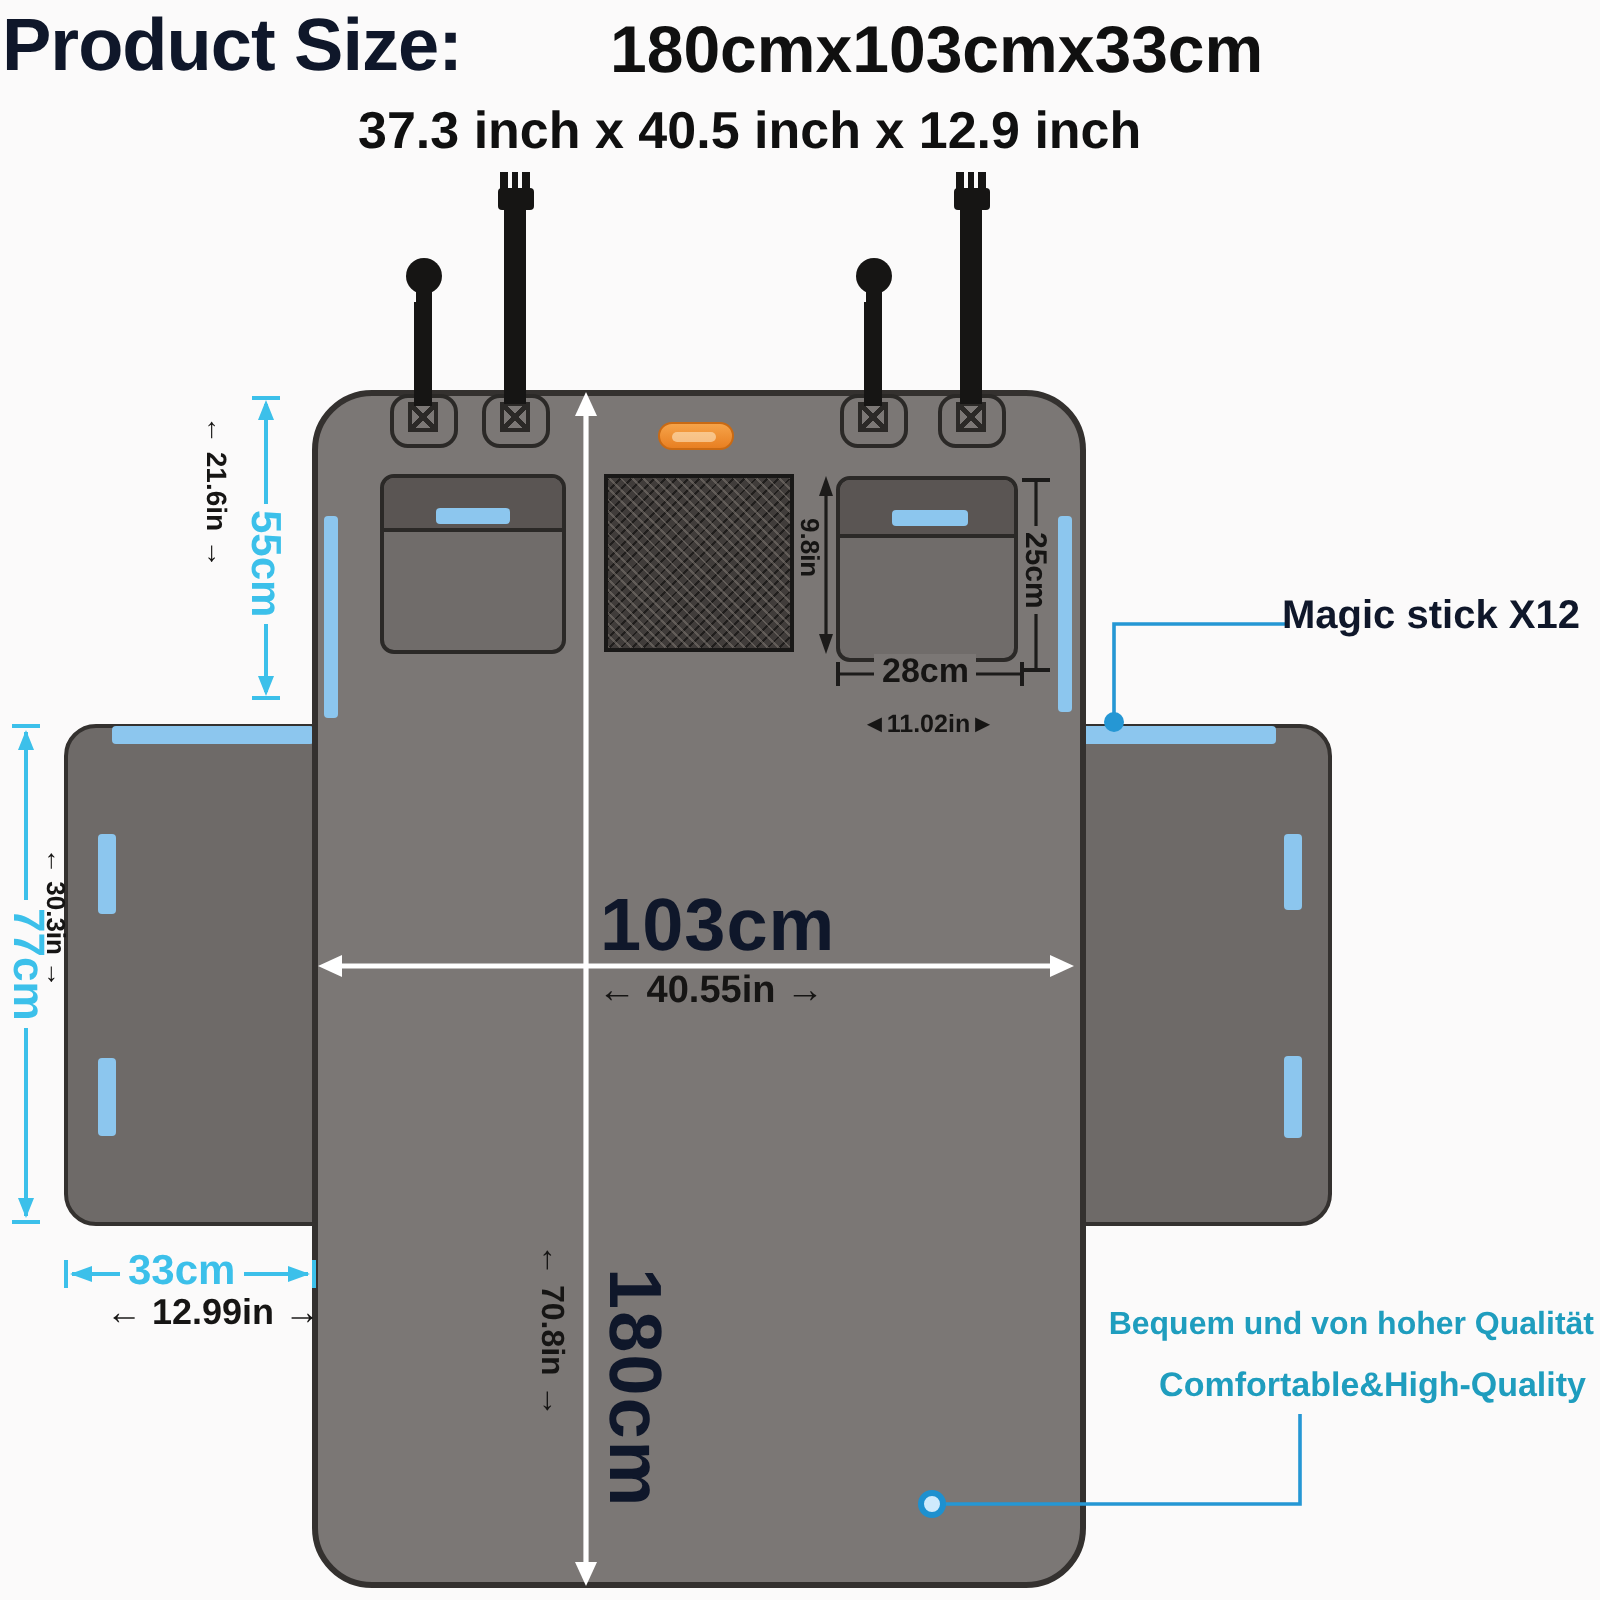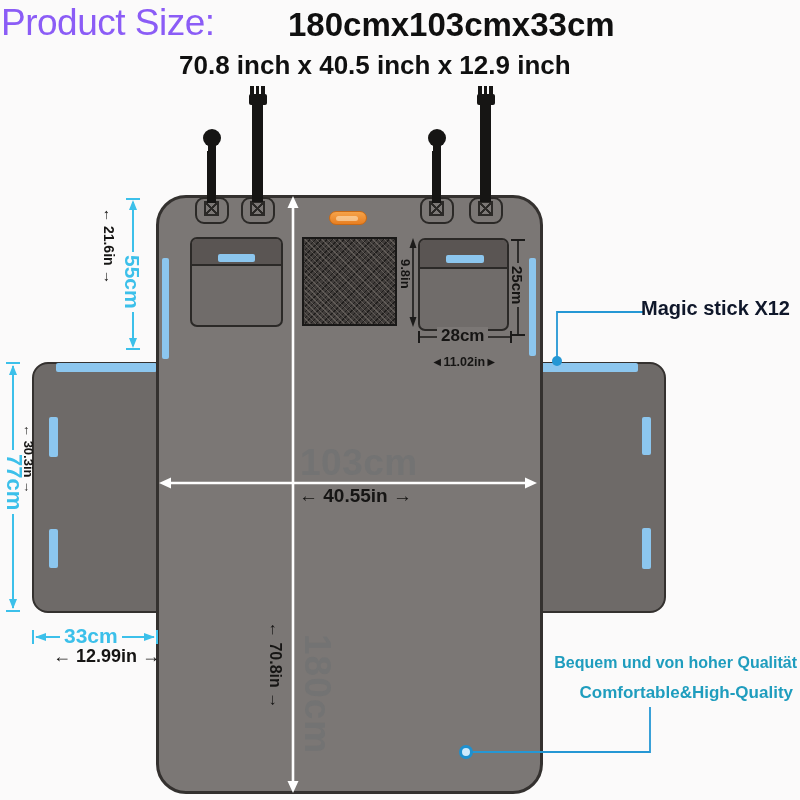--- a/index.html
+++ b/index.html
@@ -1,20 +1,20 @@
 <!DOCTYPE html>
 <html><head>
 <meta charset="utf-8">
 <style>
   html,body{margin:0;padding:0;background:#fbfafa;}
   .stage{position:relative;width:800px;height:800px;background:#fbfafa;overflow:hidden;
          font-family:"Liberation Sans","DejaVu Sans",sans-serif;}
   .abs{position:absolute;}
   
-  .t-blue{color:#8b5cf6;font-size:37px;font-weight:normal;letter-spacing:-0.5px;white-space:nowrap;}
+  .t-blue{color:#0f172a;font-size:37px;font-weight:bold;letter-spacing:-0.5px;white-space:nowrap;}
   .t-black{color:#101010;font-size:33px;font-weight:bold;white-space:nowrap;}
   .t-sub{color:#101010;font-size:26px;font-weight:bold;white-space:nowrap;}
   
   .panel{background:#7b7775;border:3px solid #34312f;box-sizing:border-box;}
   .flap{background:#6e6a68;border:2.5px solid #34312f;box-sizing:border-box;}
   .strip{background:#8cc6ee;border-radius:2px;}
   .pocket{background:#706c6a;border:2.5px solid #2b2927;border-radius:7px;box-sizing:border-box;overflow:hidden;}
   .pocket-flap{position:absolute;left:0;top:0;right:0;background:#5a5553;border-bottom:2.5px solid #2b2927;}
   .mesh{background-color:#403c3a;border:2.5px solid #191817;box-sizing:border-box;
     background-image:
@@ -26,38 +26,38 @@
       linear-gradient(45deg,transparent 42%,#2b2927 42% 58%,transparent 58%),
       linear-gradient(135deg,transparent 42%,#2b2927 42% 58%,transparent 58%);}
   .strap-part{background:#161514;}
   .badge{background:linear-gradient(180deg,#f6a349,#e87f22);border:1px solid #c96a14;border-radius:7px;box-sizing:border-box;}
   .badge-hl{position:absolute;left:6px;top:4px;width:22px;height:5px;border-radius:3px;background:rgba(255,236,205,0.55);}
   
   .lbl{position:absolute;white-space:nowrap;line-height:1.05;}
   .vt{writing-mode:vertical-rl;}
   .cyan{color:#3cc0ea;font-weight:bold;}
   .blk{color:#161514;font-weight:bold;}
-  .wht{color:#737373;font-weight:bold;}
+  .wht{color:#0f172a;font-weight:bold;}
   .wbg{background:#fbfafa;}
   .gbg{background:#7b7775;}
   .arr::before{content:"← ";} .arr::after{content:" →";}
   .tri::before{content:"◄";} .tri::after{content:"►";}
   .callout-blue{color:#0f172a;font-weight:bold;}
   .teal{color:#1f9dbe;font-weight:bold;}
   .overlay{position:absolute;left:0;top:0;z-index:6;}
   .z1{z-index:1}.z2{z-index:2}.z3{z-index:3}.z4{z-index:4}.z5{z-index:5}.z7{z-index:7}
 </style>
 </head>
 <body>
 
 <div class="stage">
 
   <div class="abs t-blue z7" style="left:1px;top:2px;">Product Size:</div>
-  <div class="abs t-black z7" style="left:288px;top:6px;">180cmx103cmx33cm</div>
-  <div class="abs t-sub z7" style="left:179px;top:50px;">70.8 inch x 40.5 inch x 12.9 inch</div>
+  <div class="abs t-black z7" style="left:305px;top:6px;">180cmx103cmx33cm</div>
+  <div class="abs t-sub z7" style="left:179px;top:50px;">37.3 inch x 40.5 inch x 12.9 inch</div>
 
   <div class="abs flap z1" style="left:32px;top:362px;width:127px;height:251px;border-radius:16px 0 0 16px;"></div>
   <div class="abs flap z1" style="left:538px;top:362px;width:128px;height:251px;border-radius:0 16px 16px 0;"></div>
 
   <div class="abs strip z2" style="left:56px;top:363px;width:101px;height:9px;"></div>
   <div class="abs strip z2" style="left:540px;top:363px;width:98px;height:9px;"></div>
   <div class="abs strip z2" style="left:49px;top:417px;width:9px;height:40px;"></div>
   <div class="abs strip z2" style="left:49px;top:529px;width:9px;height:39px;"></div>
   <div class="abs strip z2" style="left:642px;top:417px;width:9px;height:38px;"></div>
   <div class="abs strip z2" style="left:642px;top:528px;width:9px;height:41px;"></div>

